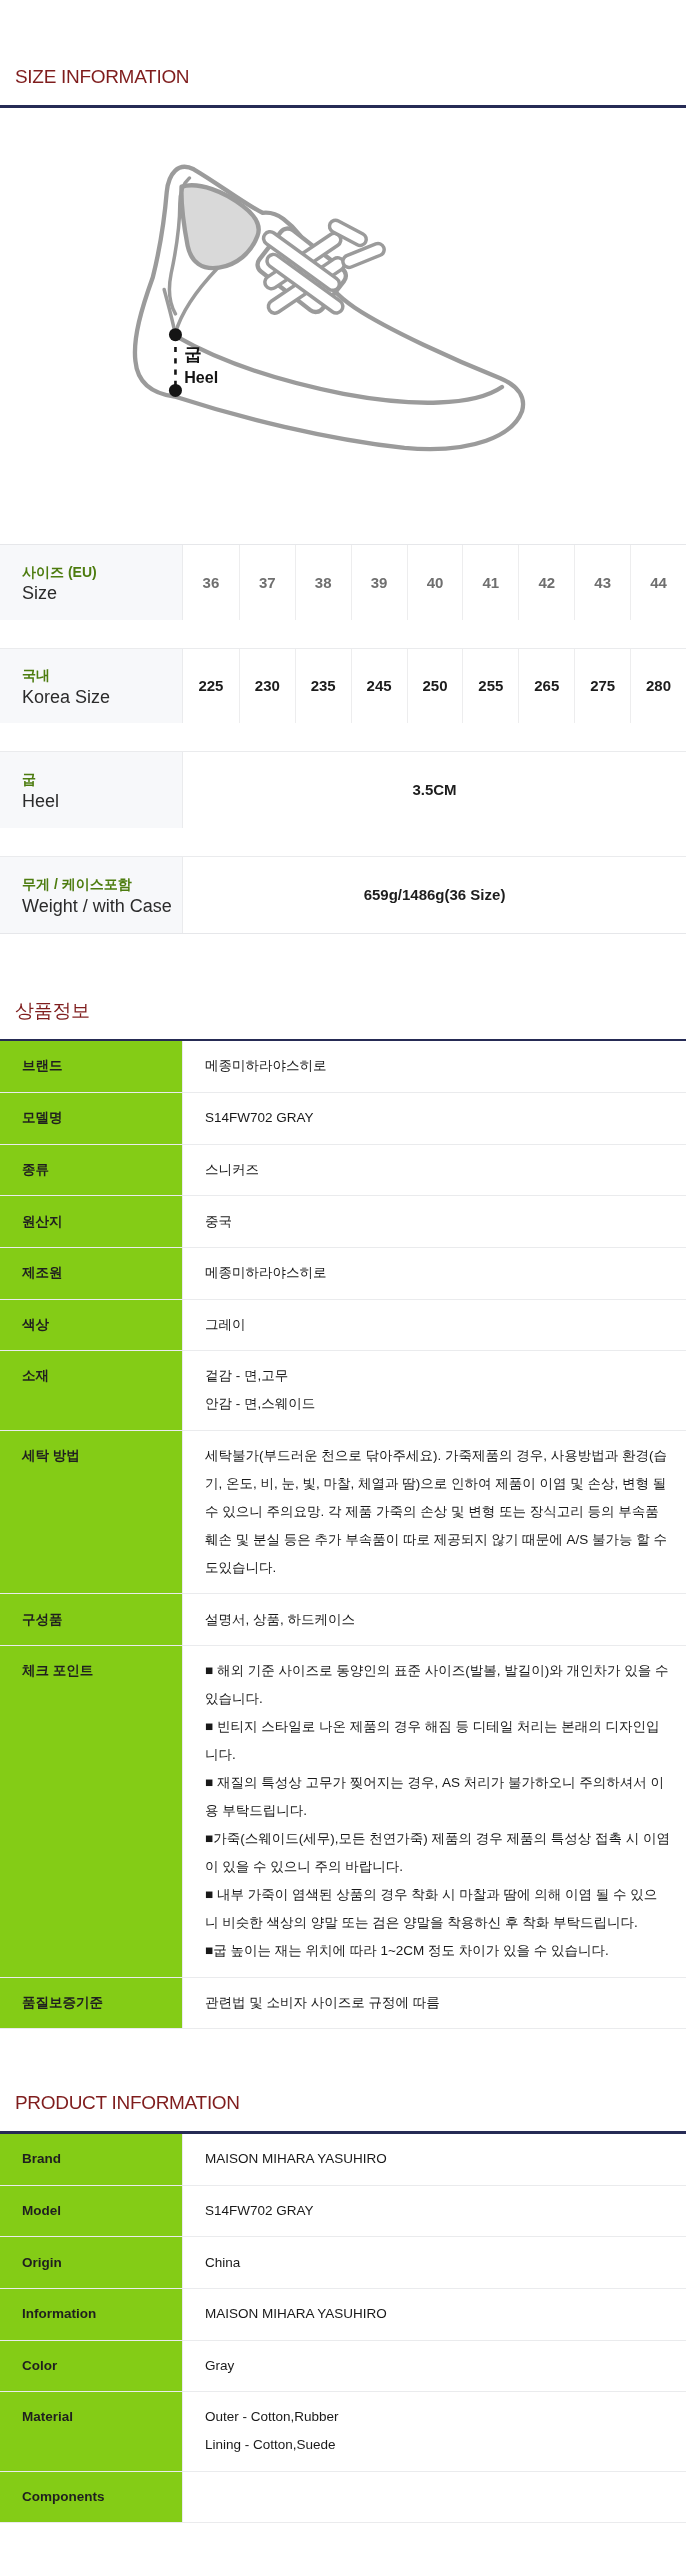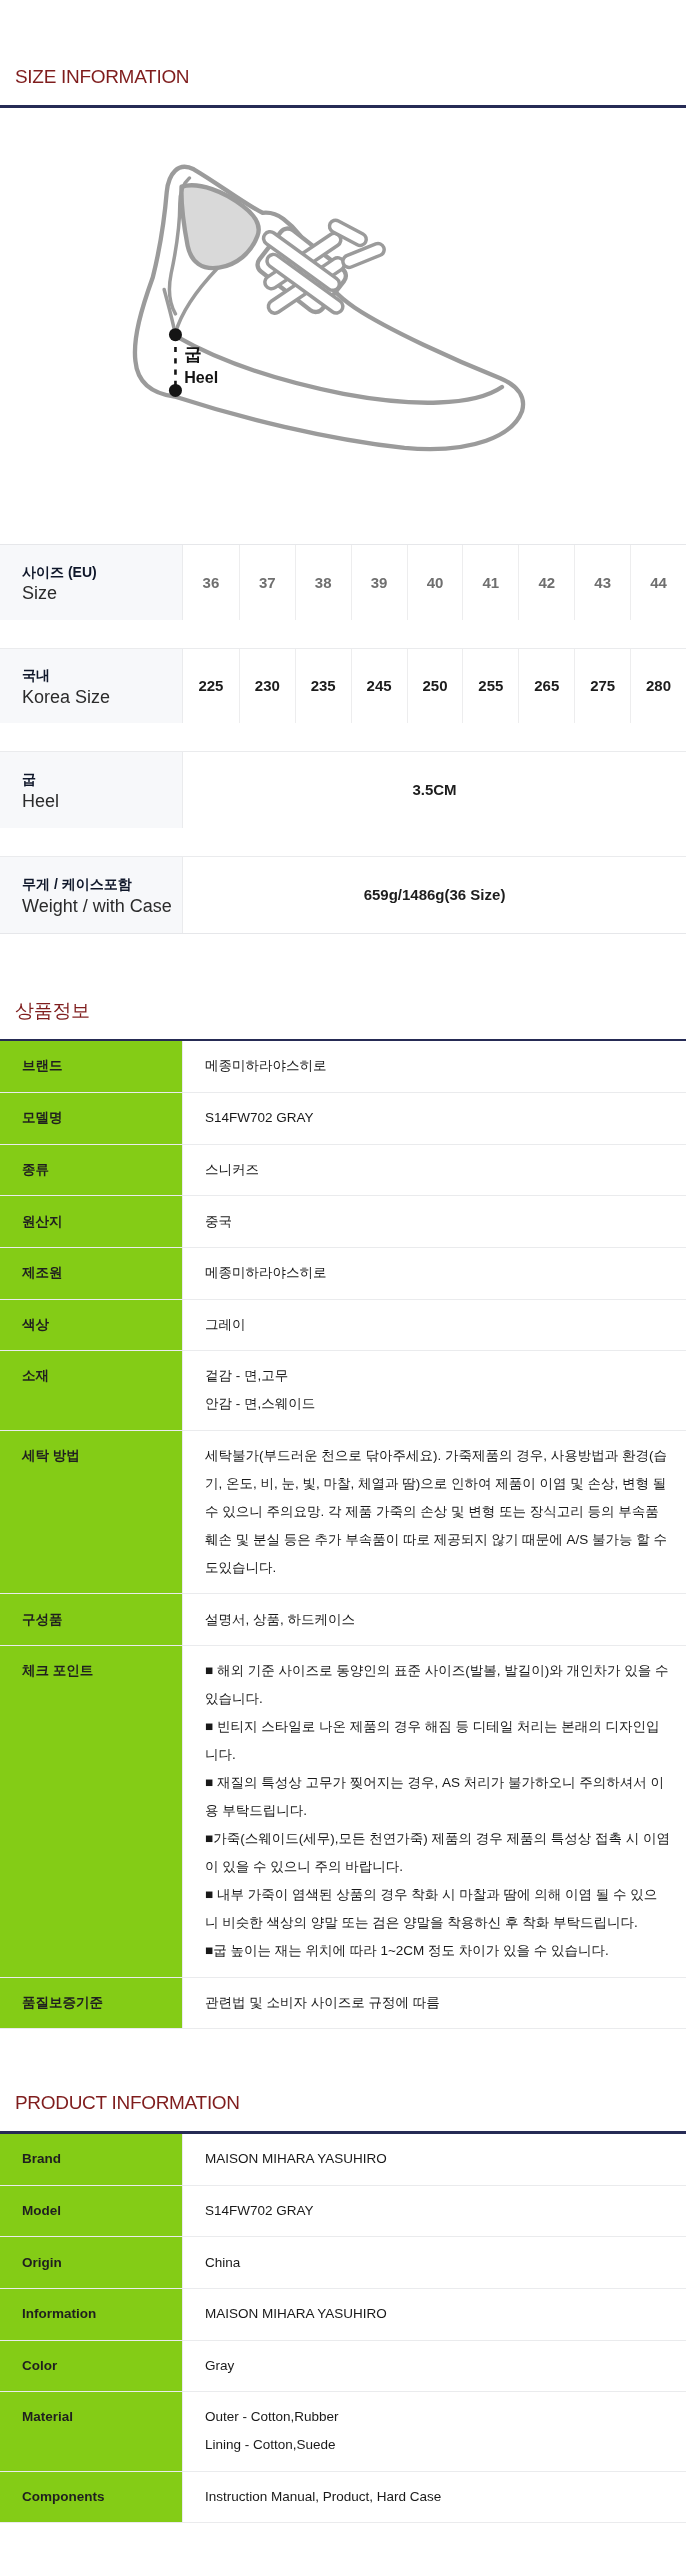--- a/index.html
+++ b/index.html
@@ -45,21 +45,21 @@
   .st-label {
     width: 183px;
     flex: 0 0 183px;
     background: #f7f8fa;
     border-right: 0.9px solid #eaebed;
     padding: 12.2px 8.7px 12.2px 22px;
     display: flex;
     flex-direction: column;
     justify-content: center;
   }
-  .st-label .kr { font-size: 14px; font-weight: 700; line-height: 22.6px; color: #0f172a; }
+  .st-label .kr { font-size: 14px; font-weight: 700; line-height: 22.6px; color: #4d7c0f; }
   .st-label .en { font-size: 18px; font-weight: 500; line-height: 20px; color: #2b2b2b; }
   .st-vals { flex: 1 1 auto; display: grid; grid-template-columns: repeat(9, 1fr); }
   .st-cell {
     display: flex; align-items: center; justify-content: center;
     font-size: 15px; font-weight: 700;
   }
   .st-cell + .st-cell { border-left: 0.9px solid #ededee; }
   .row-eu .st-cell { color: #6f6f6f; }
   .row-kor .st-cell { color: #1d1d1d; }
   .st-span {
@@ -273,17 +273,16 @@
       <div class="info-label">Color</div>
       <div class="info-value">Gray</div>
     </div>
     <div class="info-row">
       <div class="info-label">Material</div>
       <div class="info-value">Outer - Cotton,Rubber
 Lining - Cotton,Suede</div>
     </div>
     <div class="info-row">
       <div class="info-label">Components</div>
-      <div class="info-value">Instruction Manual, Product, Hard Case</div>
     </div>
   </div>
 </div>
 
 
 </body></html>

